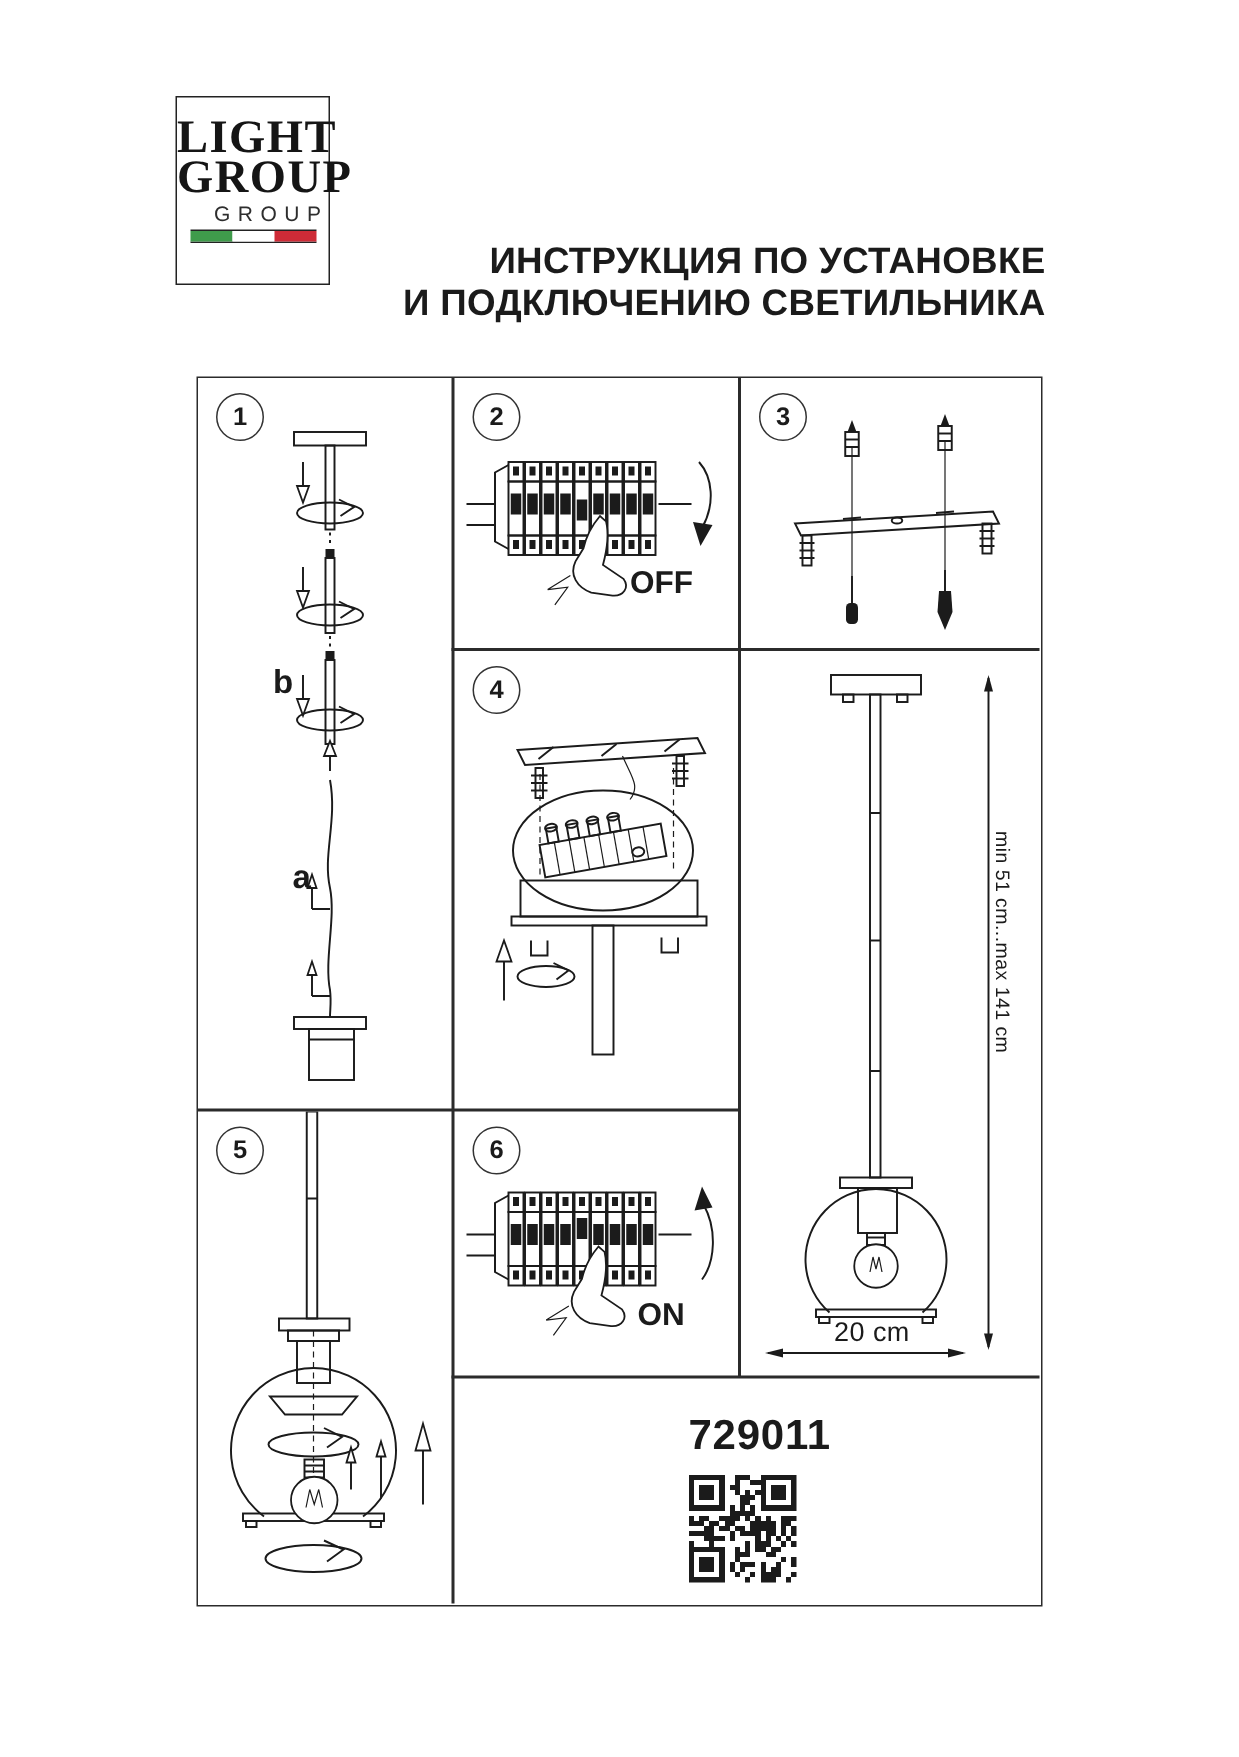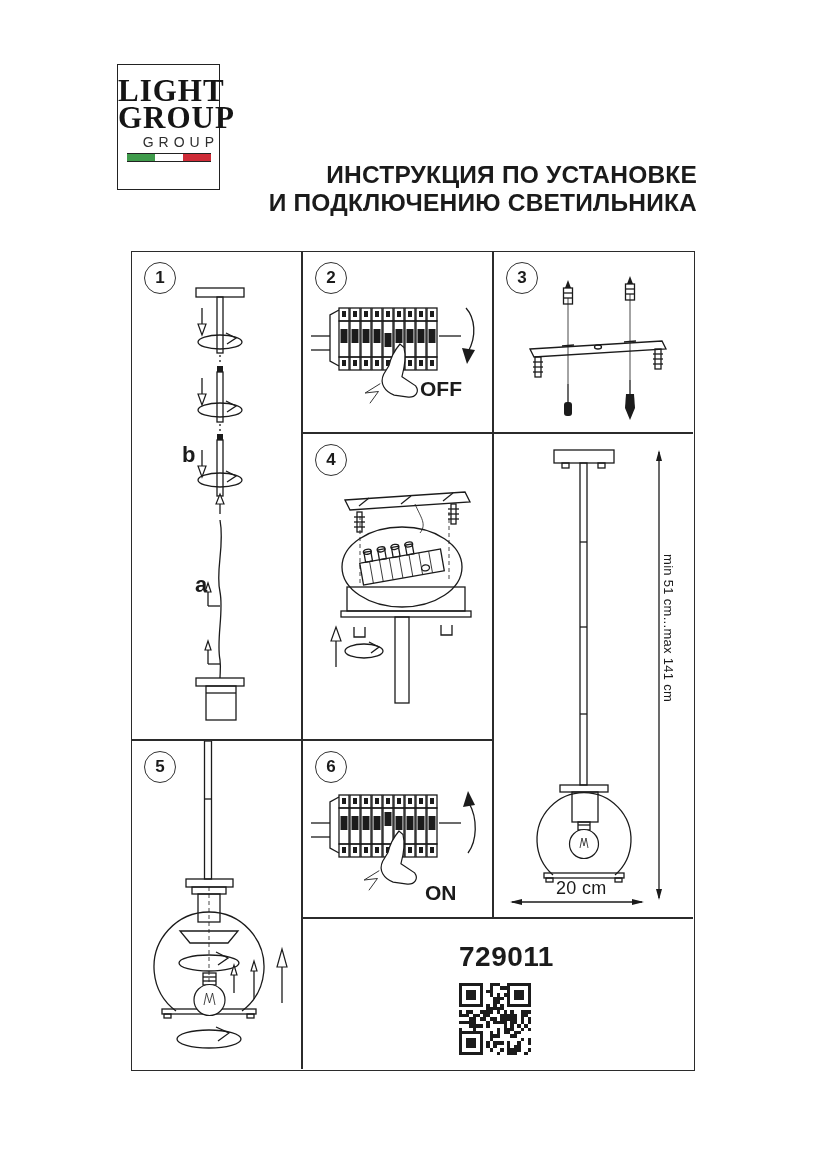--- a/index.html
+++ b/index.html
@@ -397,21 +397,21 @@
             <line class="ln" x1="122" y1="258" x2="122" y2="230"></line>
             <path class="wh" d="M119,230 L122,220 L125,230 Z"></path>
           </g>
       </svg>
     </div>
 
     <div class="cell" style="left:171px;top:489px;width:189px;height:176px;">
       <div class="badge">
           <span>6</span>
         </div>
-      <span class="lbl" style="left:122px;top:124px;font-size:21px;margin-top:16px;">ON</span>
+      <span class="lbl" style="left:122px;top:124px;font-size:21px;">ON</span>
       <svg width="189" height="176" viewBox="0 0 189 176">
         <line class="ln" x1="8" y1="82" x2="27" y2="82"></line>
           <line class="ln" x1="8" y1="96" x2="27" y2="96"></line>
         <line class="ln" x1="136" y1="82" x2="158" y2="82"></line>
         <path class="ln" d="M36,56 L27,61 L27,107 L36,112"></path>
         <g id="brk-on">
             <rect x="36" y="54" width="10" height="13" class="ln"></rect>
             <rect x="39" y="57" width="4" height="6" class="fl"></rect>
             <rect x="36" y="67" width="10" height="36" class="ln"></rect>
             <rect x="37.5" y="75" width="7" height="14" class="fl"></rect>

